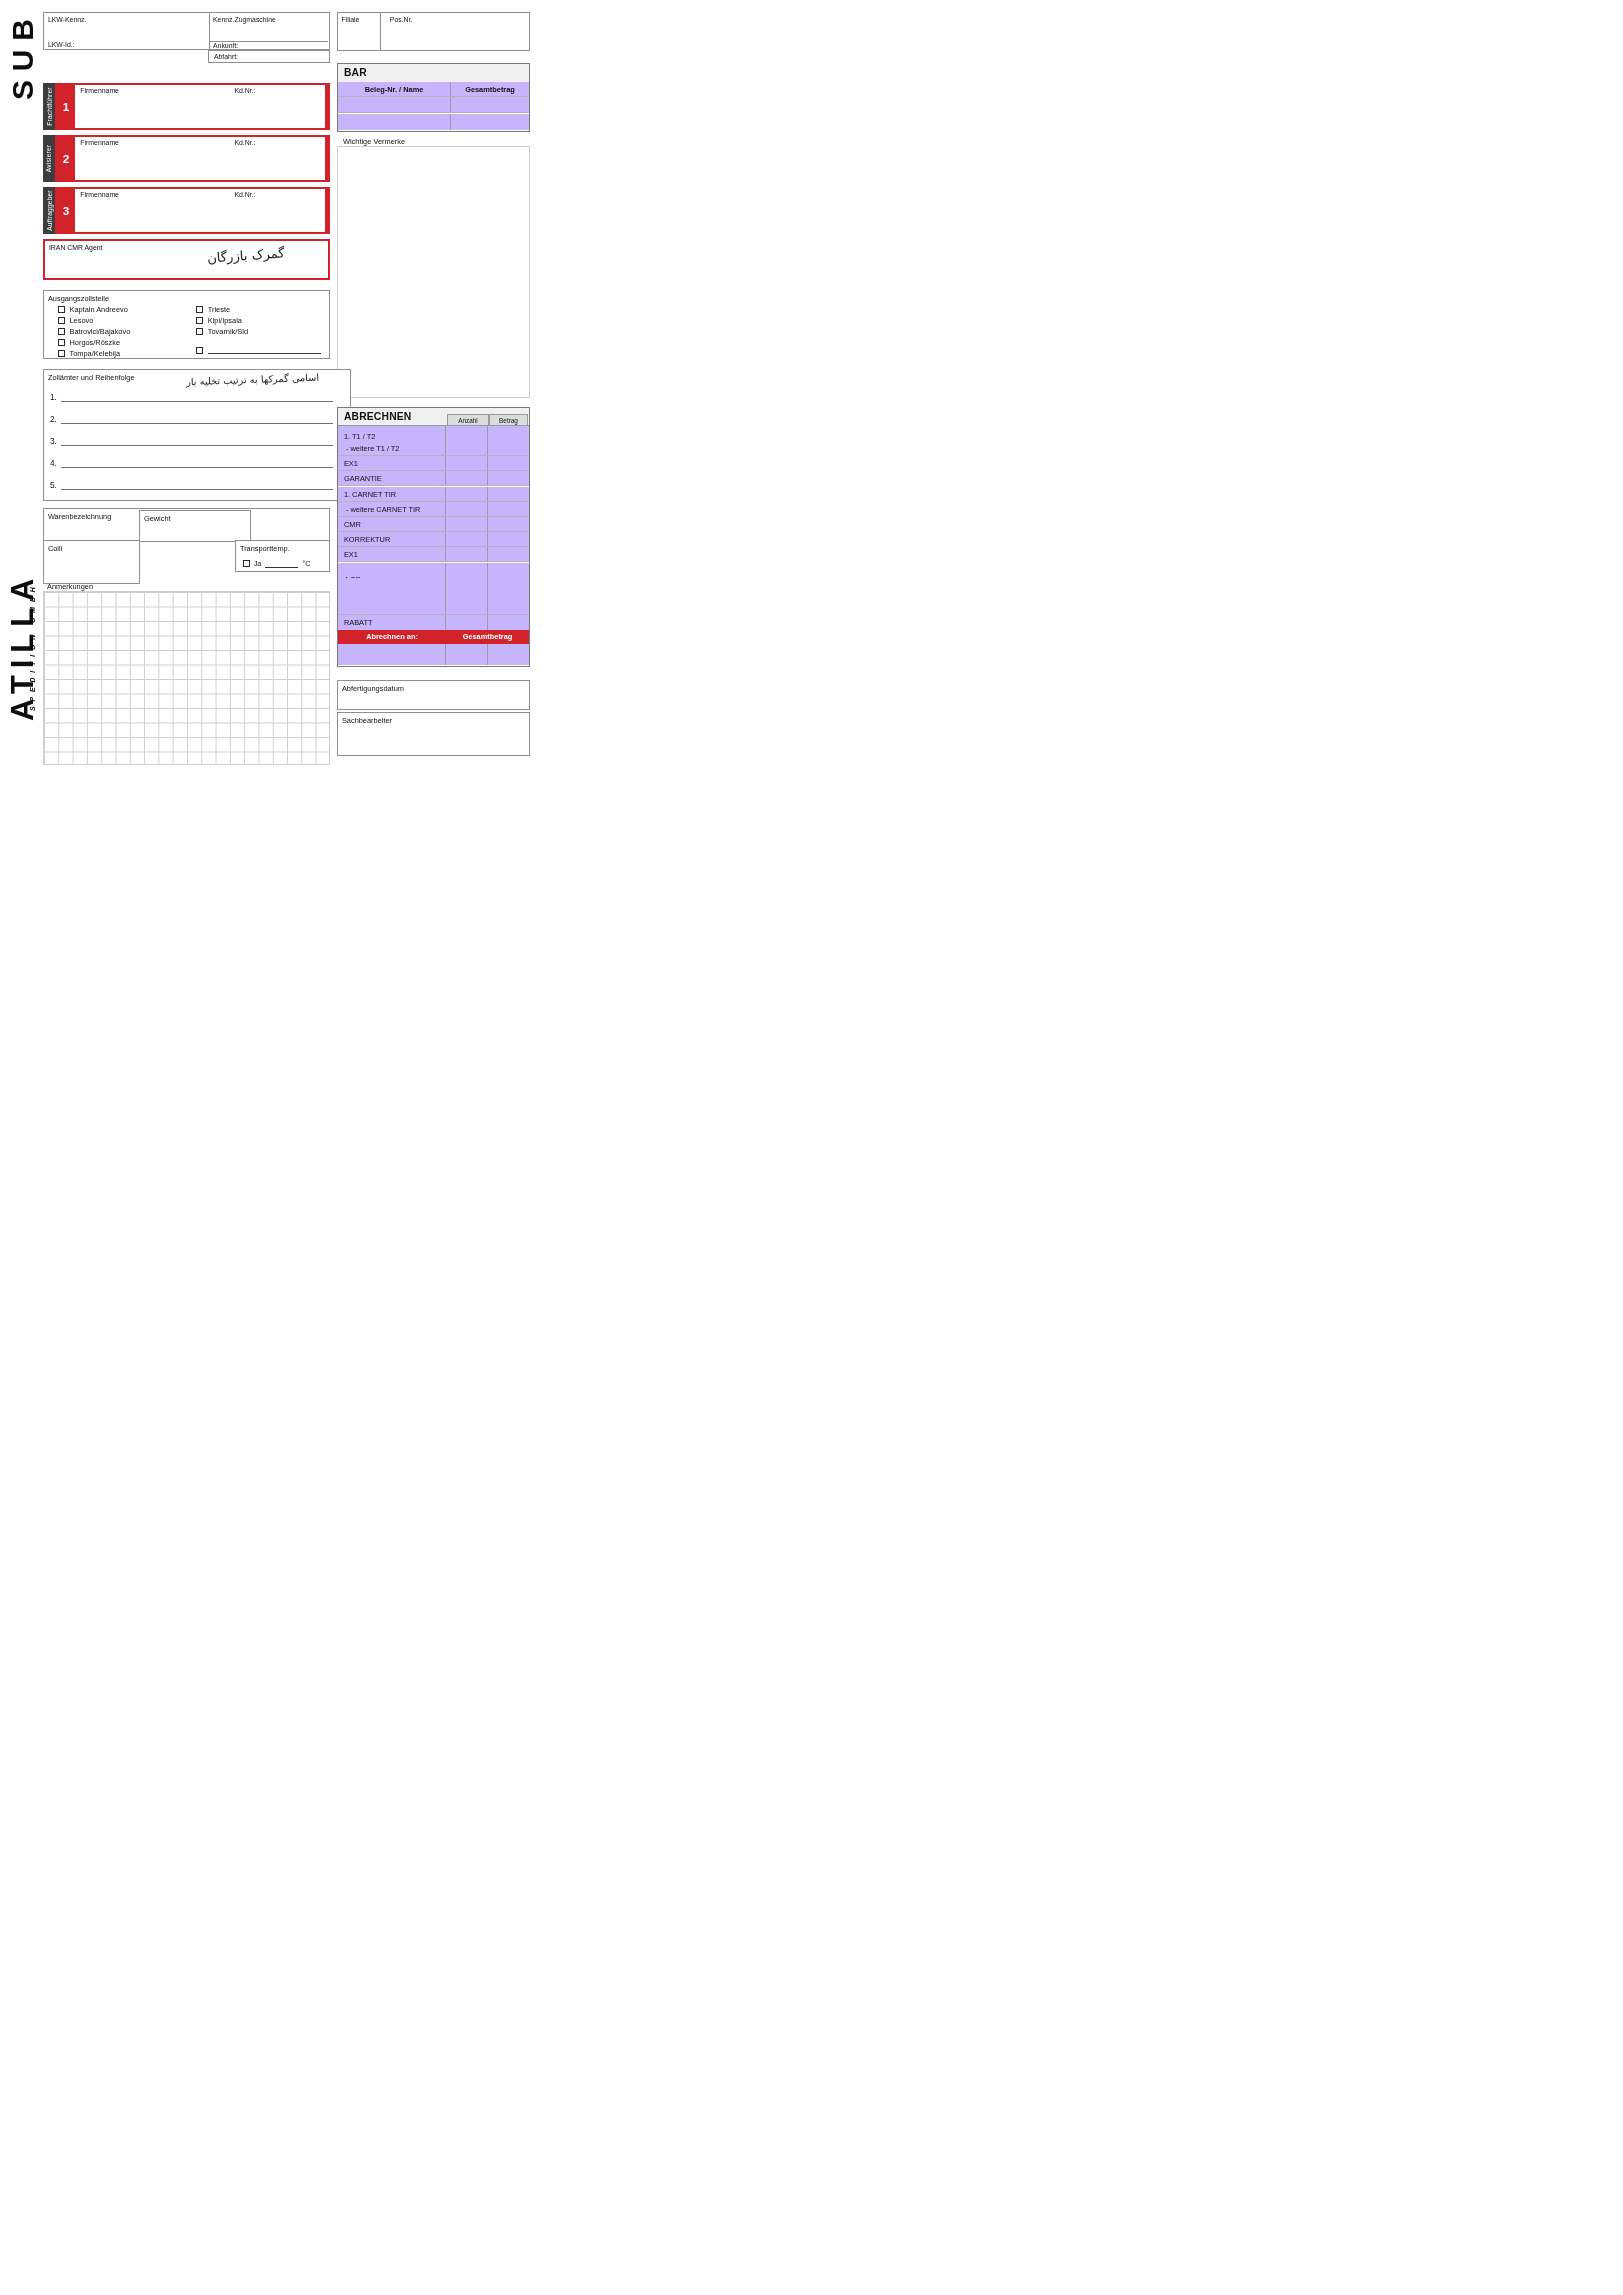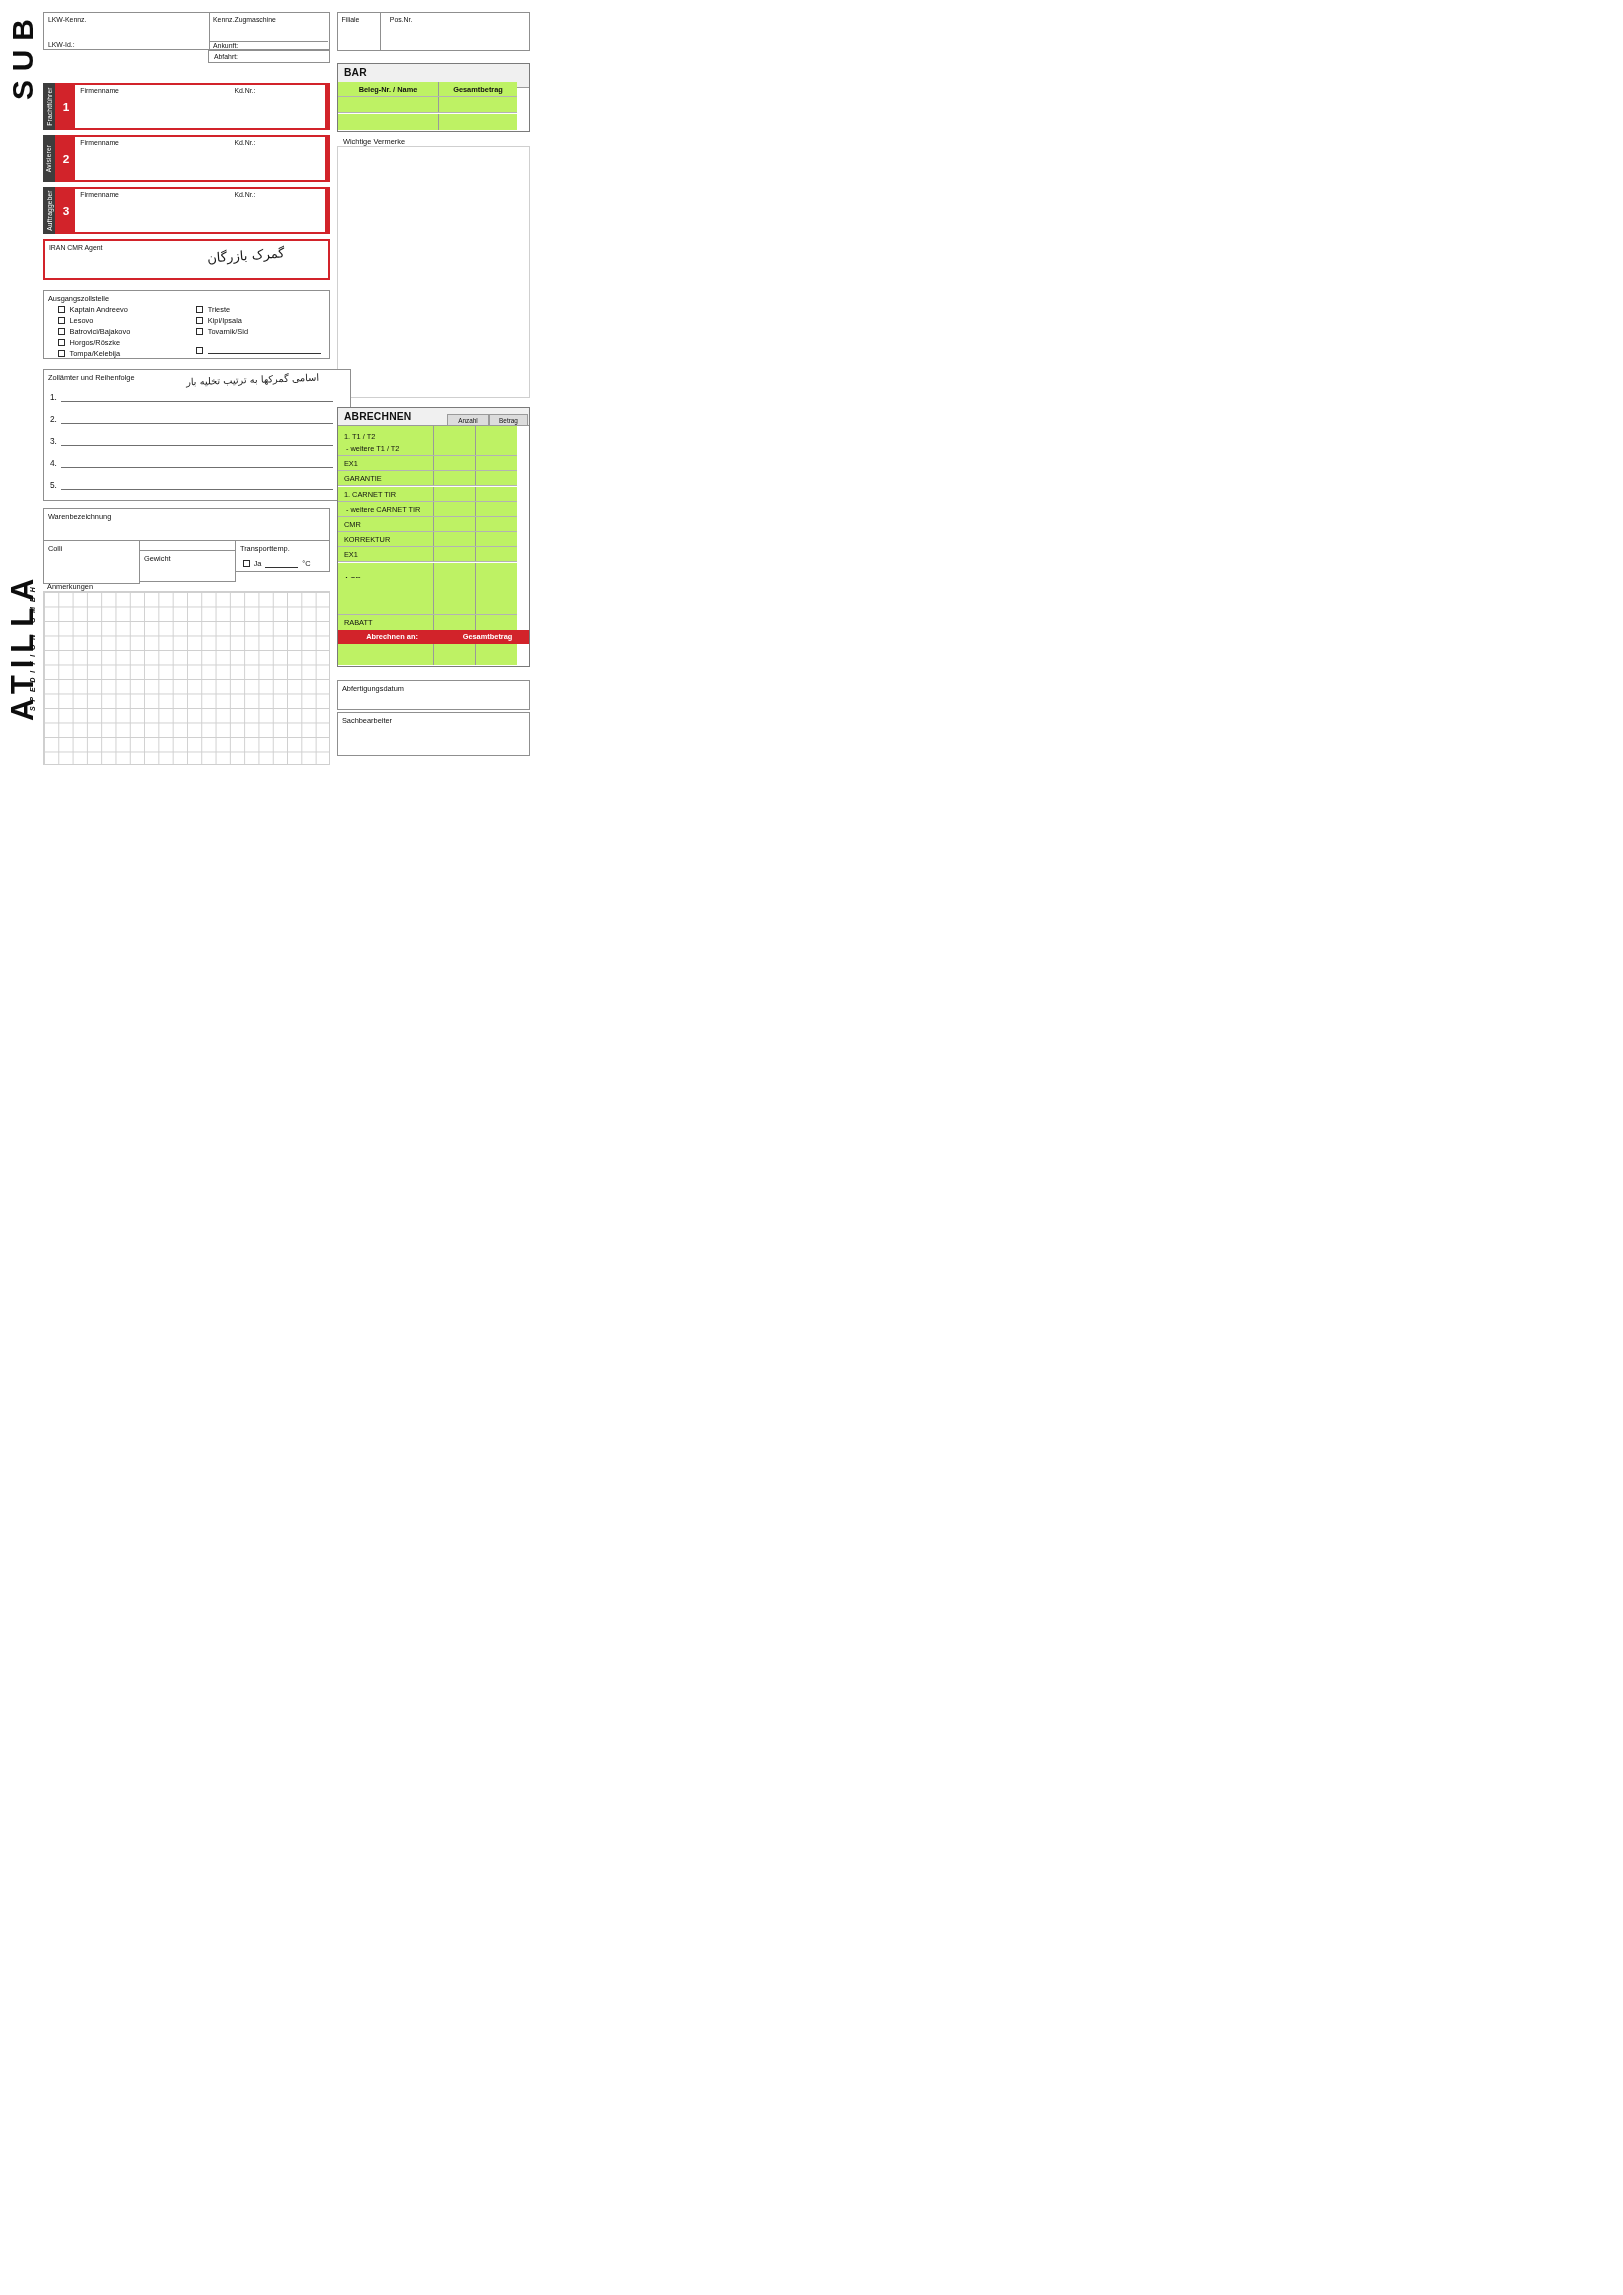--- a/index.html
+++ b/index.html
@@ -51,21 +51,21 @@
   .zline{position:absolute;left:5.9px;right:16.7px;display:flex;align-items:flex-end;gap:3.9px}
   .znum{font-size:8.3px}
   .zrule{flex:1;border-bottom:0.7px solid #6f6f6f;height:9.8px}
 
   
   .graybox{position:absolute;border:1.5px solid #7a7a7a;background:#fff}
   .tstrip{position:absolute;left:0;right:0;top:0;background:#f0f0f0;border-bottom:0.5px solid #9a9a9a}
   .ttitle{position:absolute;left:5.9px;top:2.5px;font-size:10.3px;font-weight:700;letter-spacing:0.2px}
   .hcell{position:absolute;background:#dcdcdc;border:0.5px solid #9a9a9a;font-size:6.4px;
          display:flex;align-items:center;justify-content:center}
-  .arow{position:absolute;left:0;right:12px;display:flex;border-bottom:0.5px solid #b3b3b3;background:#bef264}
+  .arow{position:absolute;left:0;right:0;display:flex;border-bottom:0.5px solid #b3b3b3;background:#c4b5fd}
   .albl{flex:1;padding-left:5.9px;display:flex;align-items:center;font-size:7.4px;white-space:pre}
   .acell{width:42px;border-left:0.5px solid #9a9a9a}
   .barhead{font-weight:700;font-size:7.4px;display:flex;align-items:center;justify-content:center}
   .ared{position:absolute;left:0;right:0;background:var(--red,#d2232a);color:#fff;display:flex;font-weight:700;font-size:7.4px}
   .ared span{display:flex;align-items:center;justify-content:center}
 
   .hand{position:absolute;font-family:"DejaVu Sans",sans-serif;direction:rtl;color:#1a1a1a}
 </style>
 </head>
 <body>
@@ -229,21 +229,21 @@
     </div>
   </div>
 
   <div class="box" style="left:43px;top:508px;width:287px;height:33px">
     <span class="lbl15" style="left:3.9px;top:2.5px">Warenbezeichnung</span>
   </div>
 
   <div class="box" style="left:43px;top:540px;width:97px;height:44px">
     <span class="lbl15" style="left:3.9px;top:2.5px">Colli</span>
   </div>
-  <div class="box" style="left:139px;top:550px;width:97px;height:32px">
+  <div class="box" style="left:139px;top:510px;width:112px;height:32px">
     <span class="lbl15" style="left:3.9px;top:2.5px">Gewicht</span>
   </div>
   <div class="box" style="left:235px;top:540px;width:95px;height:32px">
     <span class="lbl15" style="left:3.9px;top:2.5px">Transporttemp.</span>
     <div style="position:absolute;left:6.9px;top:17.7px;display:flex;align-items:flex-end;gap:3.9px">
       <span class="cb" style="margin-bottom:1px"></span>
       <span class="optlbl">Ja</span>
       <span class="blankline" style="width:33px"></span>
       <span class="optlbl">°C</span>
     </div>

